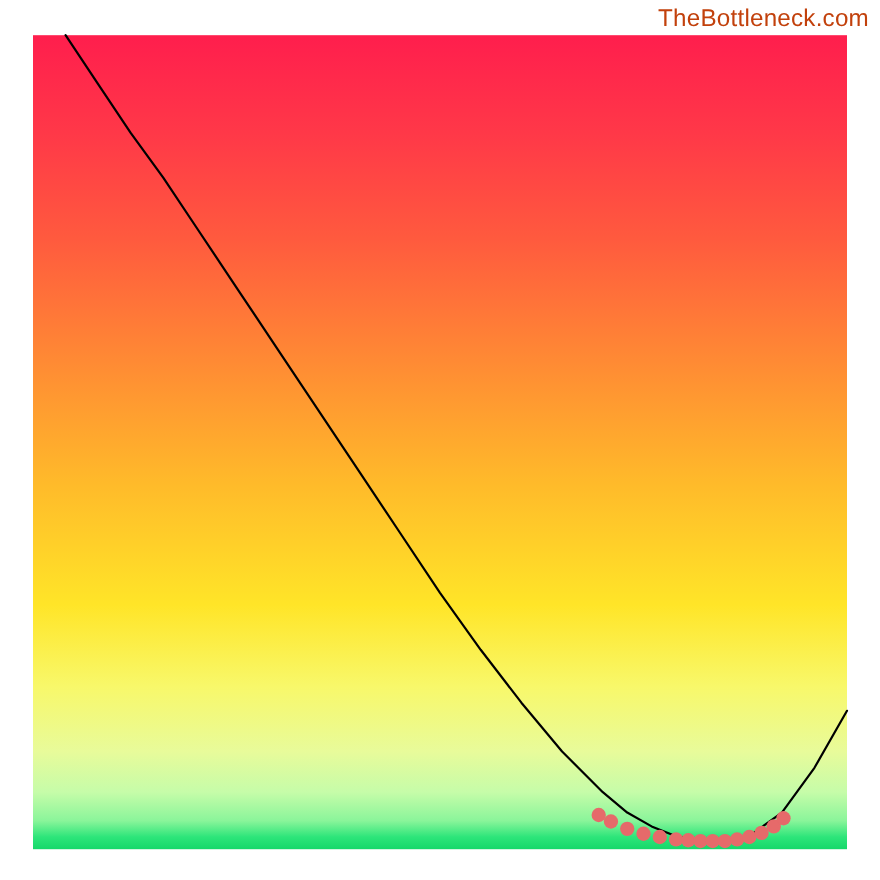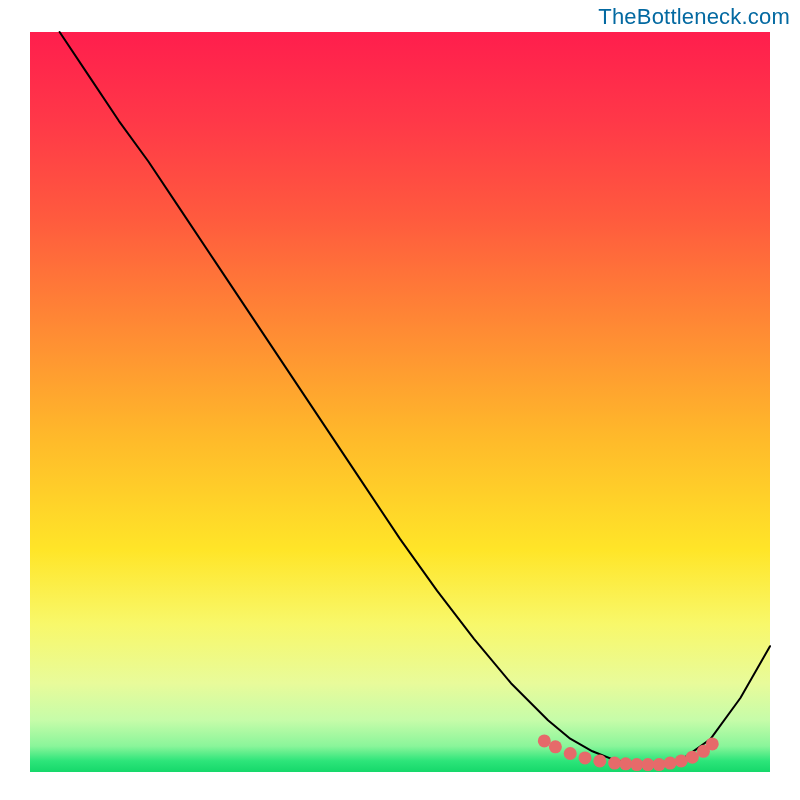--- a/index.html
+++ b/index.html
@@ -14,21 +14,21 @@
   .wrap {
     position: relative;
     width: 800px;
     height: 800px;
   }
   .watermark {
     position: absolute;
     top: 4px;
     right: 10px;
     font-size: 22px;
-    color: #0369a1;
+    color: #c2410c;
     font-weight: 400;
     letter-spacing: 0.2px;
   }
   svg.chart {
     position: absolute;
     left: 0;
     top: 0;
     width: 800px;
     height: 800px;
     display: block;

